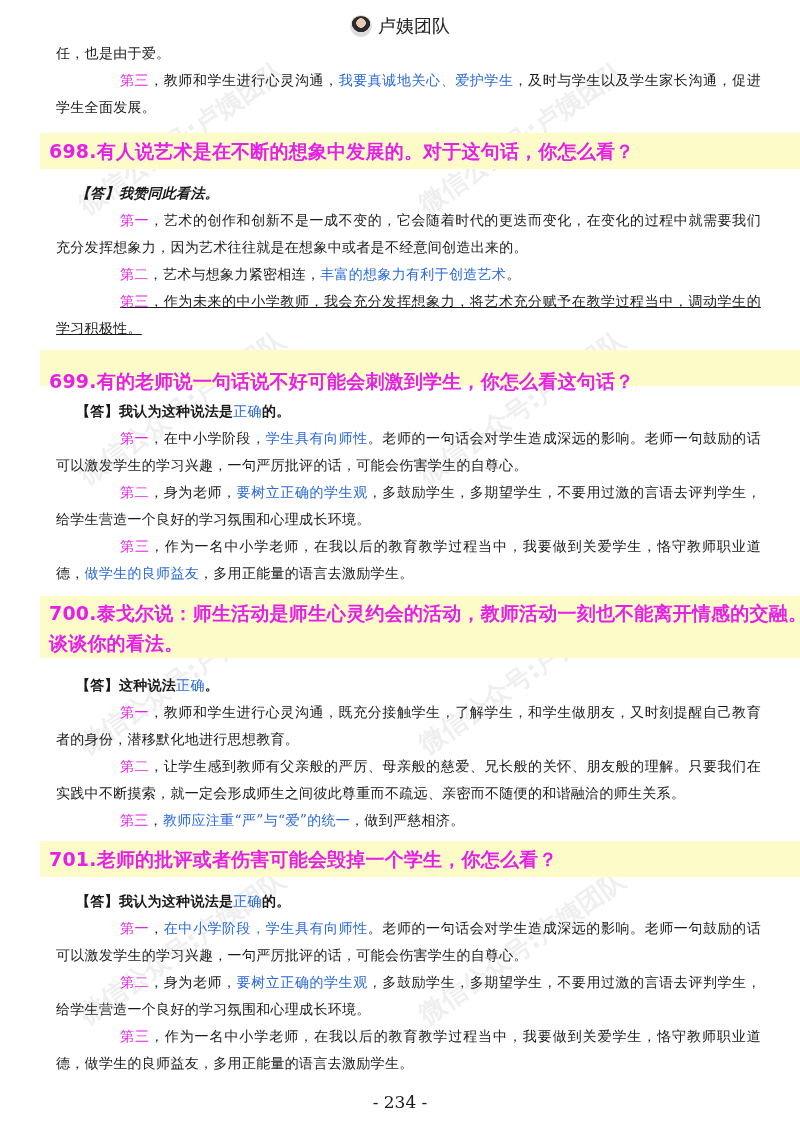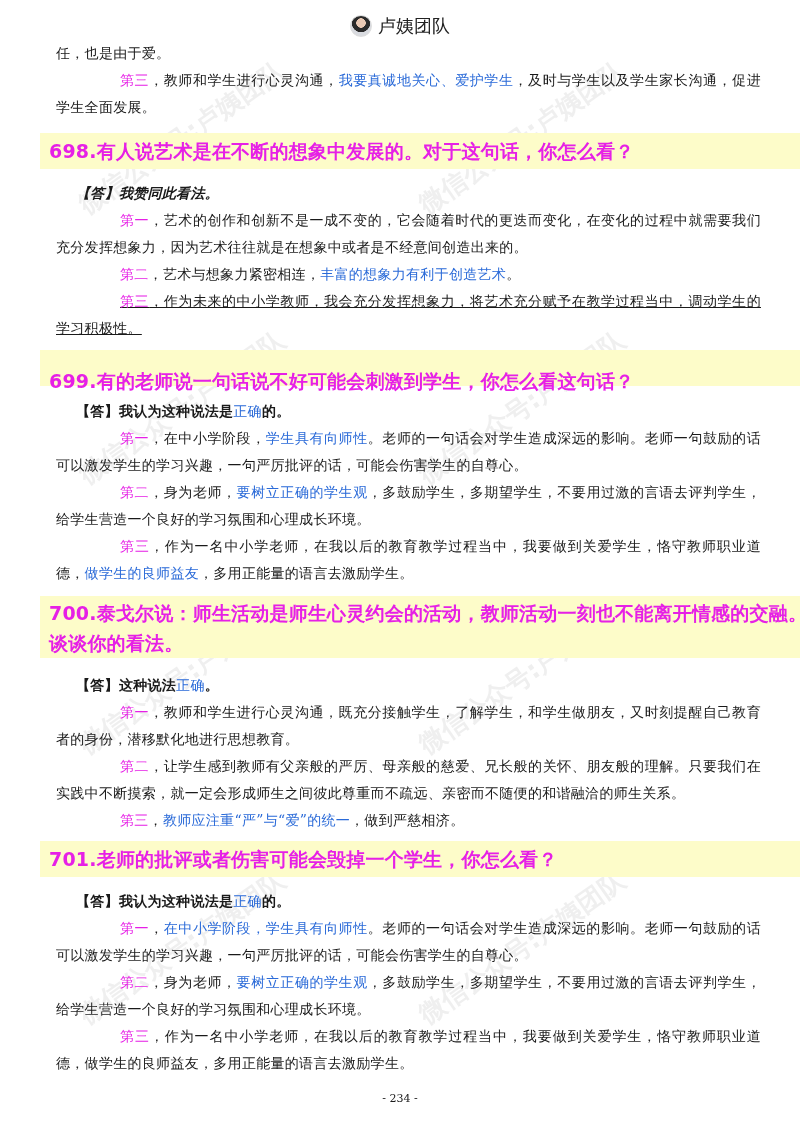--- a/index.html
+++ b/index.html
@@ -14,21 +14,21 @@
   .mag { color: #e620e6; margin-left: 32px; }
   .blue { color: #2a6ad8; }
   .bold { font-weight: bold; }
 
   .qbox { position: absolute; left: 40px; width: 780px; background: #fdfcc9; padding: 0 9px; }
   .qtext { font-family: "DejaVu Sans", "Liberation Sans", sans-serif; color: #e620e6; font-size: 19px; font-weight: bold; line-height: 30px; letter-spacing: 0.2px; }
   .qnum { font-weight: bold; }
 
   .watermark { position: absolute; color: rgba(180,180,180,0.22); font-family: "DejaVu Sans", sans-serif; font-size: 26px; font-weight: bold; transform: rotate(-35deg); white-space: nowrap; pointer-events: none; }
 
-  .page-num { position: absolute; top: 1092px; left: 0; width: 800px; text-align: center; font-size: 11px; }
+  .page-num { position: absolute; top: 1092px; left: 0; width: 800px; text-align: center; font-size: 17px; }
 </style>
 </head>
 <body>
 
 <div class="watermark" style="top:120px;left:60px;">微信公众号:卢姨团队</div>
 <div class="watermark" style="top:120px;left:400px;">微信公众号:卢姨团队</div>
 <div class="watermark" style="top:390px;left:60px;">微信公众号:卢姨团队</div>
 <div class="watermark" style="top:390px;left:400px;">微信公众号:卢姨团队</div>
 <div class="watermark" style="top:660px;left:60px;">微信公众号:卢姨团队</div>
 <div class="watermark" style="top:660px;left:400px;">微信公众号:卢姨团队</div>

